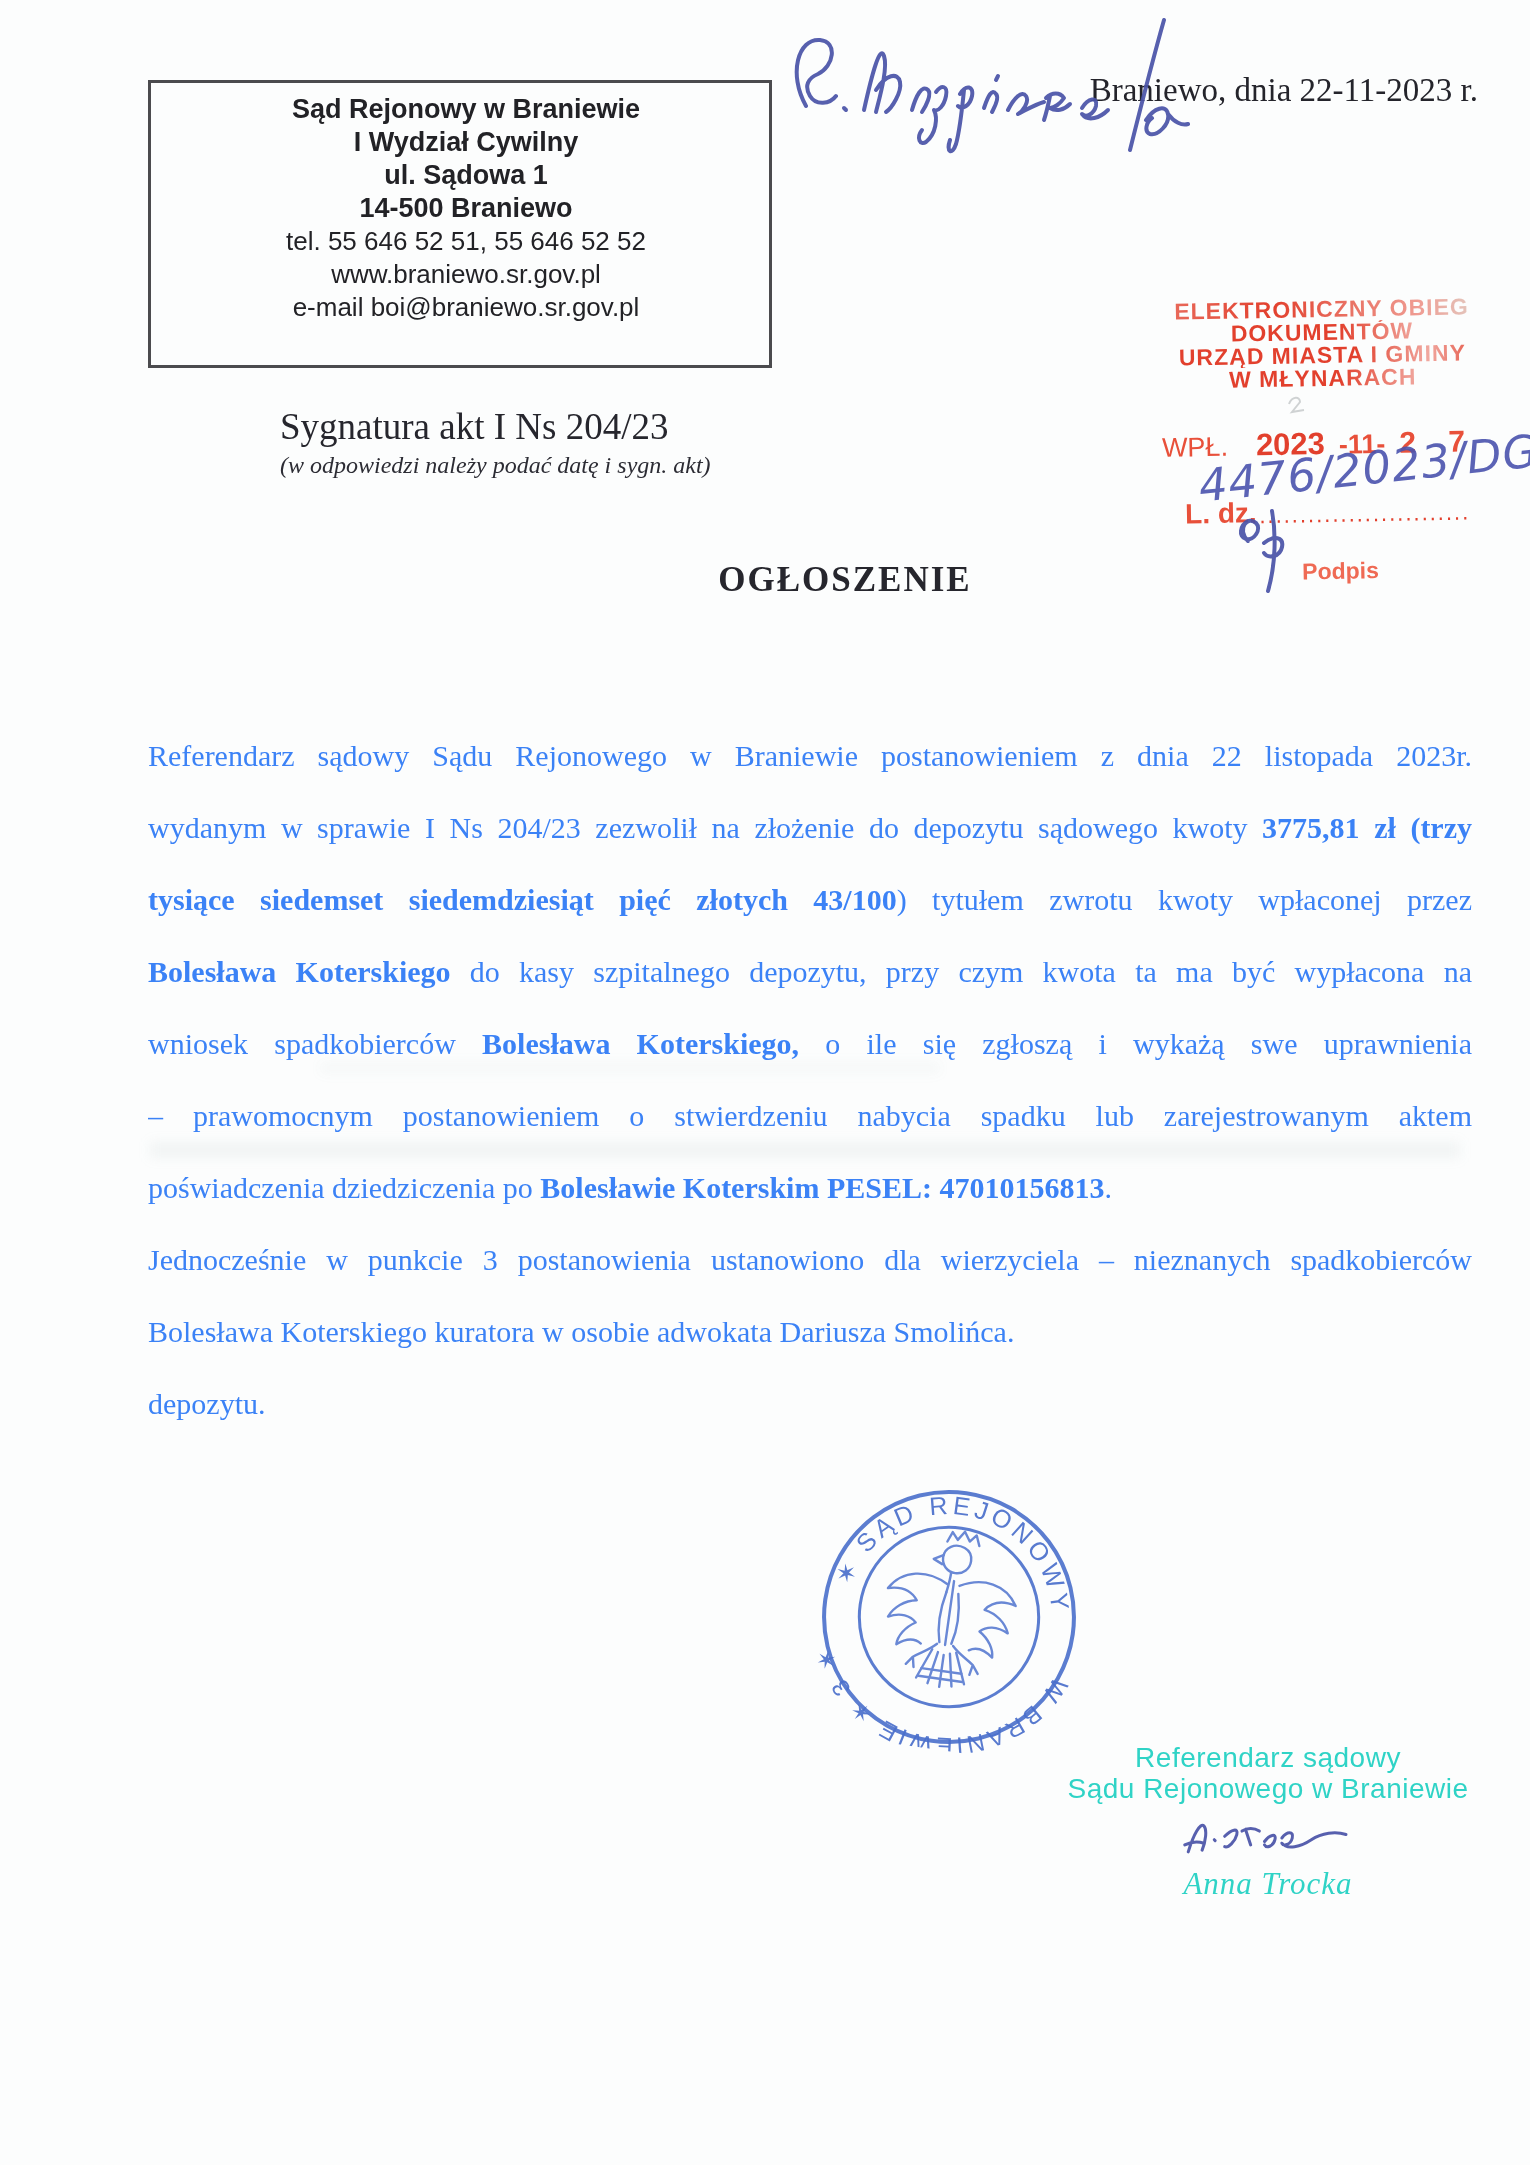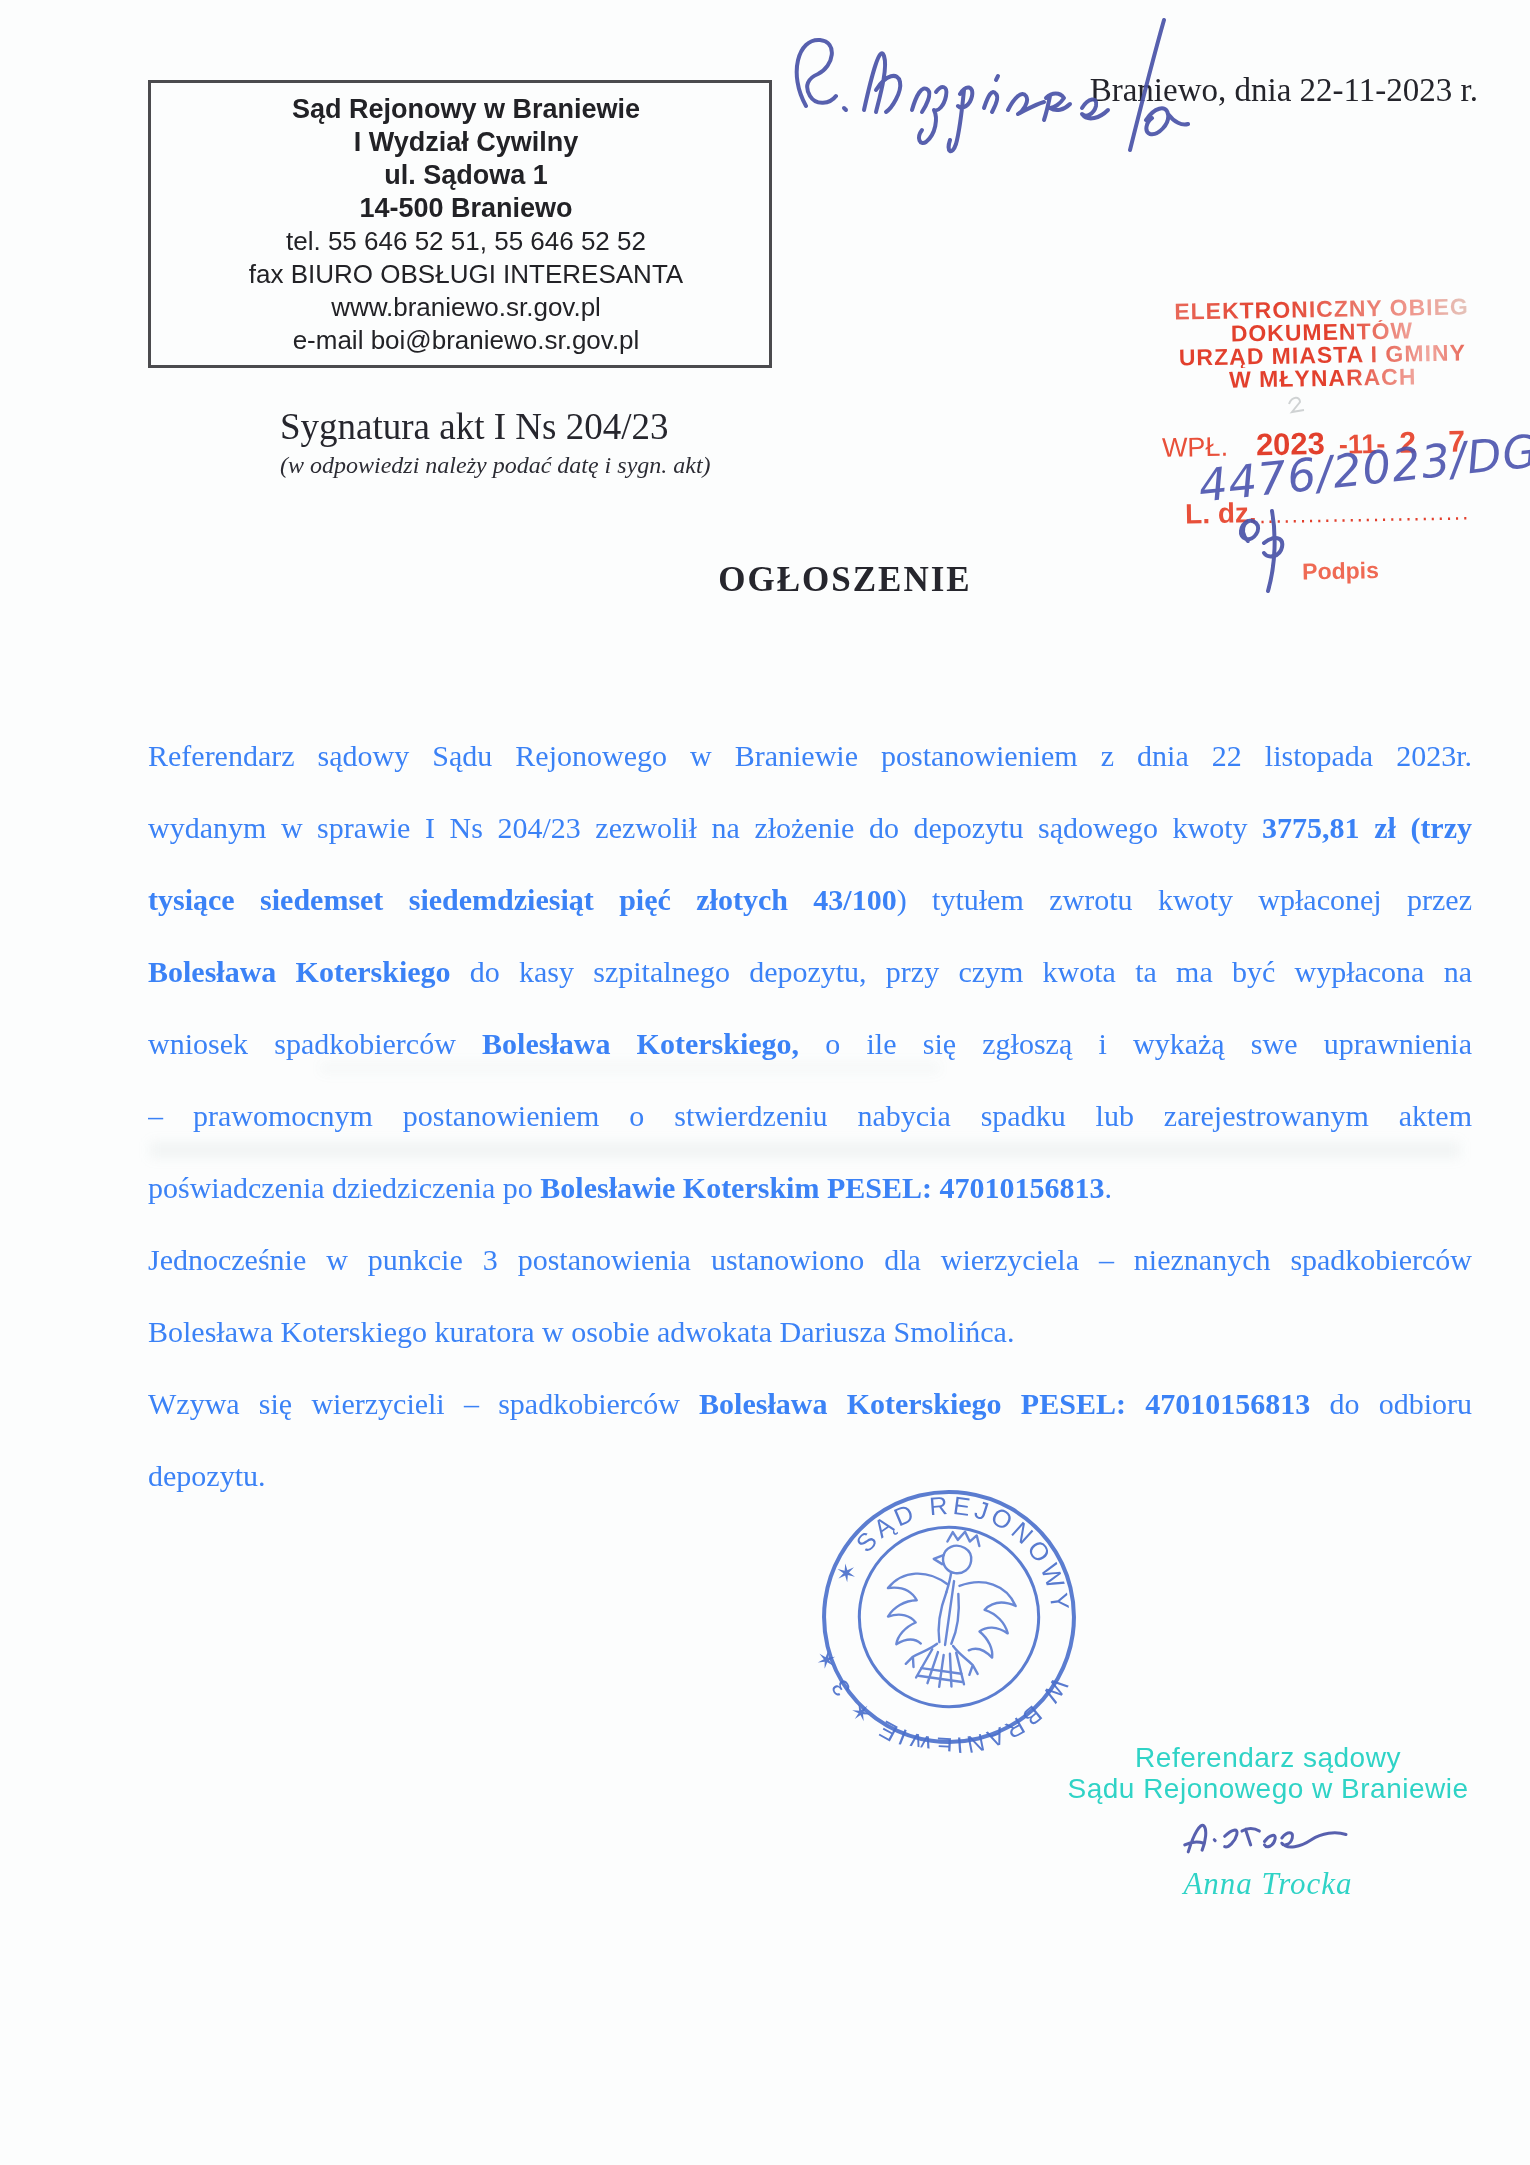--- a/index.html
+++ b/index.html
@@ -70,21 +70,20 @@
 
 <div class="page">
 
   <div class="lh">
     <div>
         <div class="lh-line b">Sąd Rejonowy w Braniewie</div>
         <div class="lh-line b">I Wydział Cywilny</div>
         <div class="lh-line b">ul. Sądowa 1</div>
         <div class="lh-line b">14-500 Braniewo</div>
         <div class="lh-line">tel. 55 646 52 51, 55 646 52 52</div>
-        <div class="lh-line">fax BIURO OBSŁUGI INTERESANTA</div>
         <div class="lh-line">www.braniewo.sr.gov.pl</div>
         <div class="lh-line">e-mail boi@braniewo.sr.gov.pl</div>
       </div>
   </div>
 
   <div class="dateline">Braniewo, dnia 22-11-2023 r.</div>
 
   <svg class="sig-top" viewBox="0 0 440 160">
     <g class="ink" stroke-width="4">
       <path d="M28,96 C10,64 20,28 42,30 C60,32 56,56 40,64 C30,68 26,76 32,86 C38,96 52,94 58,86"></path>
@@ -140,21 +139,20 @@
   <div class="doc-body">
       <div class="bl j"><span>Referendarz sądowy Sądu Rejonowego w Braniewie postanowieniem z dnia 22 listopada 2023r.</span></div>
       <div class="bl j"><span>wydanym w sprawie I Ns 204/23 zezwolił na złożenie do depozytu sądowego kwoty </span><span class="b">3775,81 zł (trzy</span></div>
       <div class="bl j"><span class="b">tysiące siedemset siedemdziesiąt pięć złotych 43/100</span><span>) tytułem zwrotu kwoty wpłaconej przez</span></div>
       <div class="bl j"><span class="b">Bolesława Koterskiego</span><span> do kasy szpitalnego depozytu, przy czym kwota ta ma być wypłacona na</span></div>
       <div class="bl j"><span>wniosek spadkobierców </span><span class="b">Bolesława Koterskiego,</span><span> o ile się zgłoszą i wykażą swe uprawnienia</span></div>
       <div class="bl j"><span>– prawomocnym postanowieniem o stwierdzeniu nabycia spadku lub zarejestrowanym aktem</span></div>
       <div class="bl"><span>poświadczenia dziedziczenia po </span><span class="b">Bolesławie Koterskim PESEL: 47010156813</span><span>.</span></div>
       <div class="bl j"><span>Jednocześnie w punkcie 3 postanowienia ustanowiono dla wierzyciela – nieznanych spadkobierców</span></div>
       <div class="bl"><span>Bolesława Koterskiego kuratora w osobie adwokata Dariusza Smolińca.</span></div>
-      <div class="bl j"><span>Wzywa się wierzycieli – spadkobierców </span><span class="b">Bolesława Koterskiego PESEL: 47010156813</span><span> do odbioru</span></div>
       <div class="bl"><span>depozytu.</span></div>
     </div>
 
   <svg class="seal" viewBox="0 0 264 264">
     <g stroke="#4a6fcb" fill="none" opacity="0.9">
       <circle cx="132" cy="132" r="124" stroke-width="4"></circle>
       <circle cx="132" cy="132" r="89" stroke-width="3"></circle>
     </g>
     <defs>
       <path id="arcT" d="M 30 132 A 102 102 0 0 1 234 132"></path>

